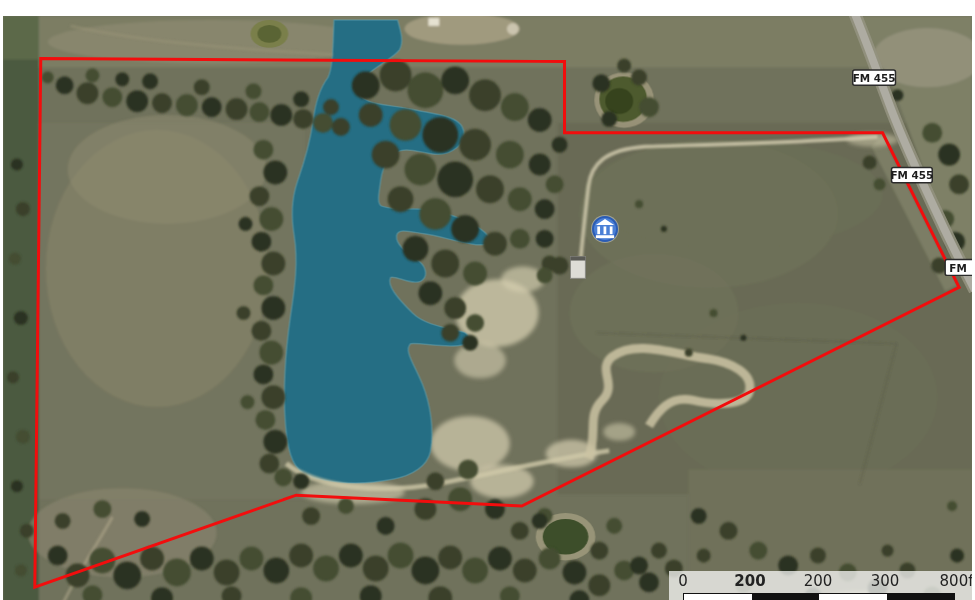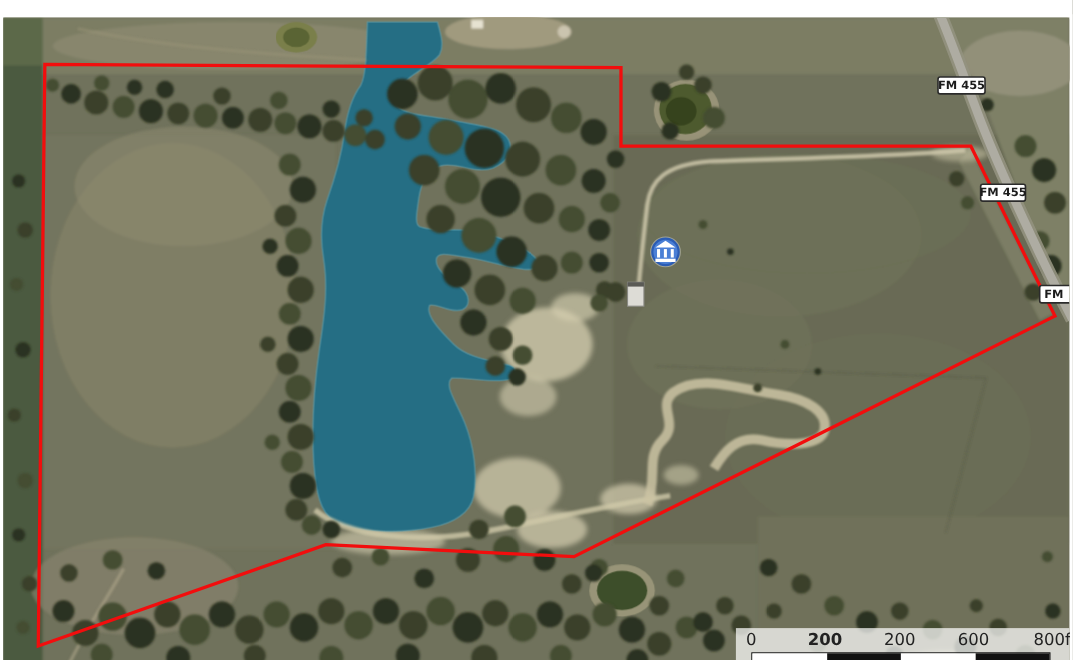--- a/index.html
+++ b/index.html
@@ -296,21 +296,21 @@
           <rect x="1" y="9.4" width="10" height="1.6"></rect>
         </g>
       </svg>
     </div>
 
     <div class="scalebar">
       <div id="scale-ticks">
           <span class="tick" style="left: 14px;">0</span>
           <span class="tick" style="left: 81px; font-weight: bold;">200</span>
           <span class="tick" style="left: 149px;">200</span>
-          <span class="tick" style="left: 216px;">600</span>
+          <span class="tick" style="left: 216px;">300</span>
           <span class="tick" style="left: 284px;">800ft</span>
         </div>
       <div class="bar" id="scale-bar">
           <span class="seg" style="background: rgb(255, 255, 255);"></span>
           <span class="seg" style="background: rgb(17, 17, 17);"></span>
           <span class="seg" style="background: rgb(255, 255, 255);"></span>
           <span class="seg" style="background: rgb(17, 17, 17);"></span>
         </div>
     </div>
 

